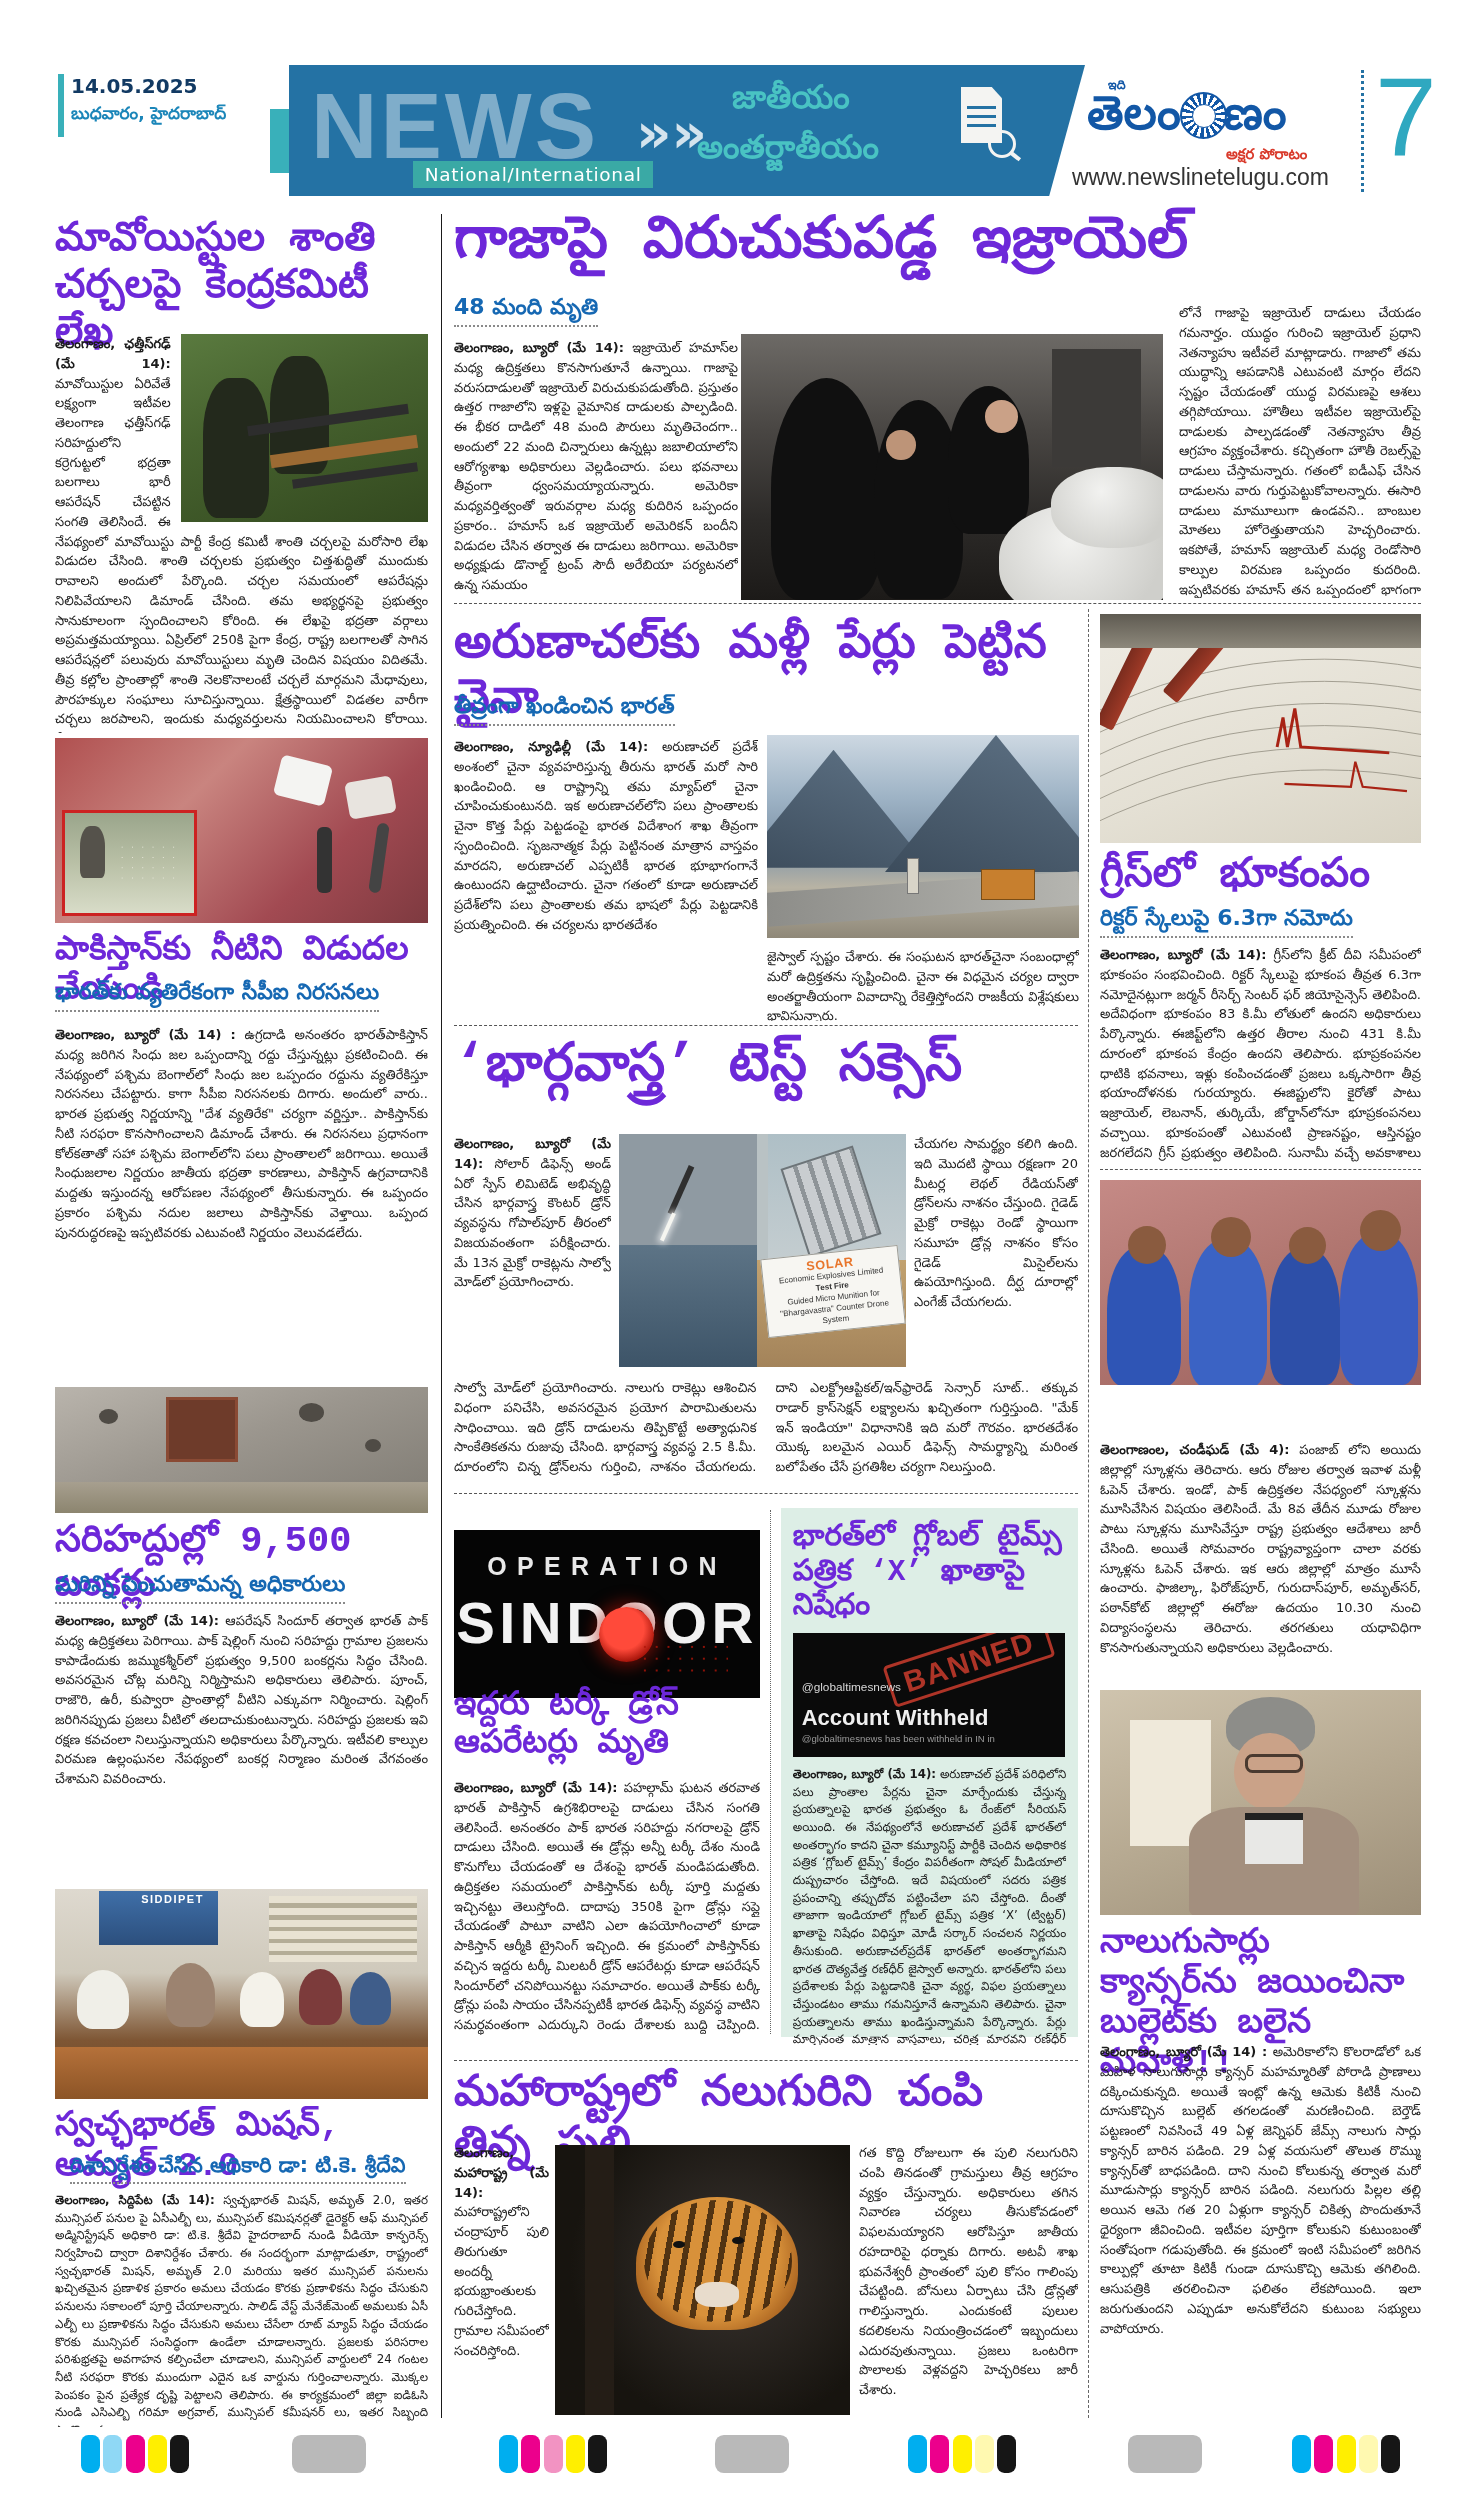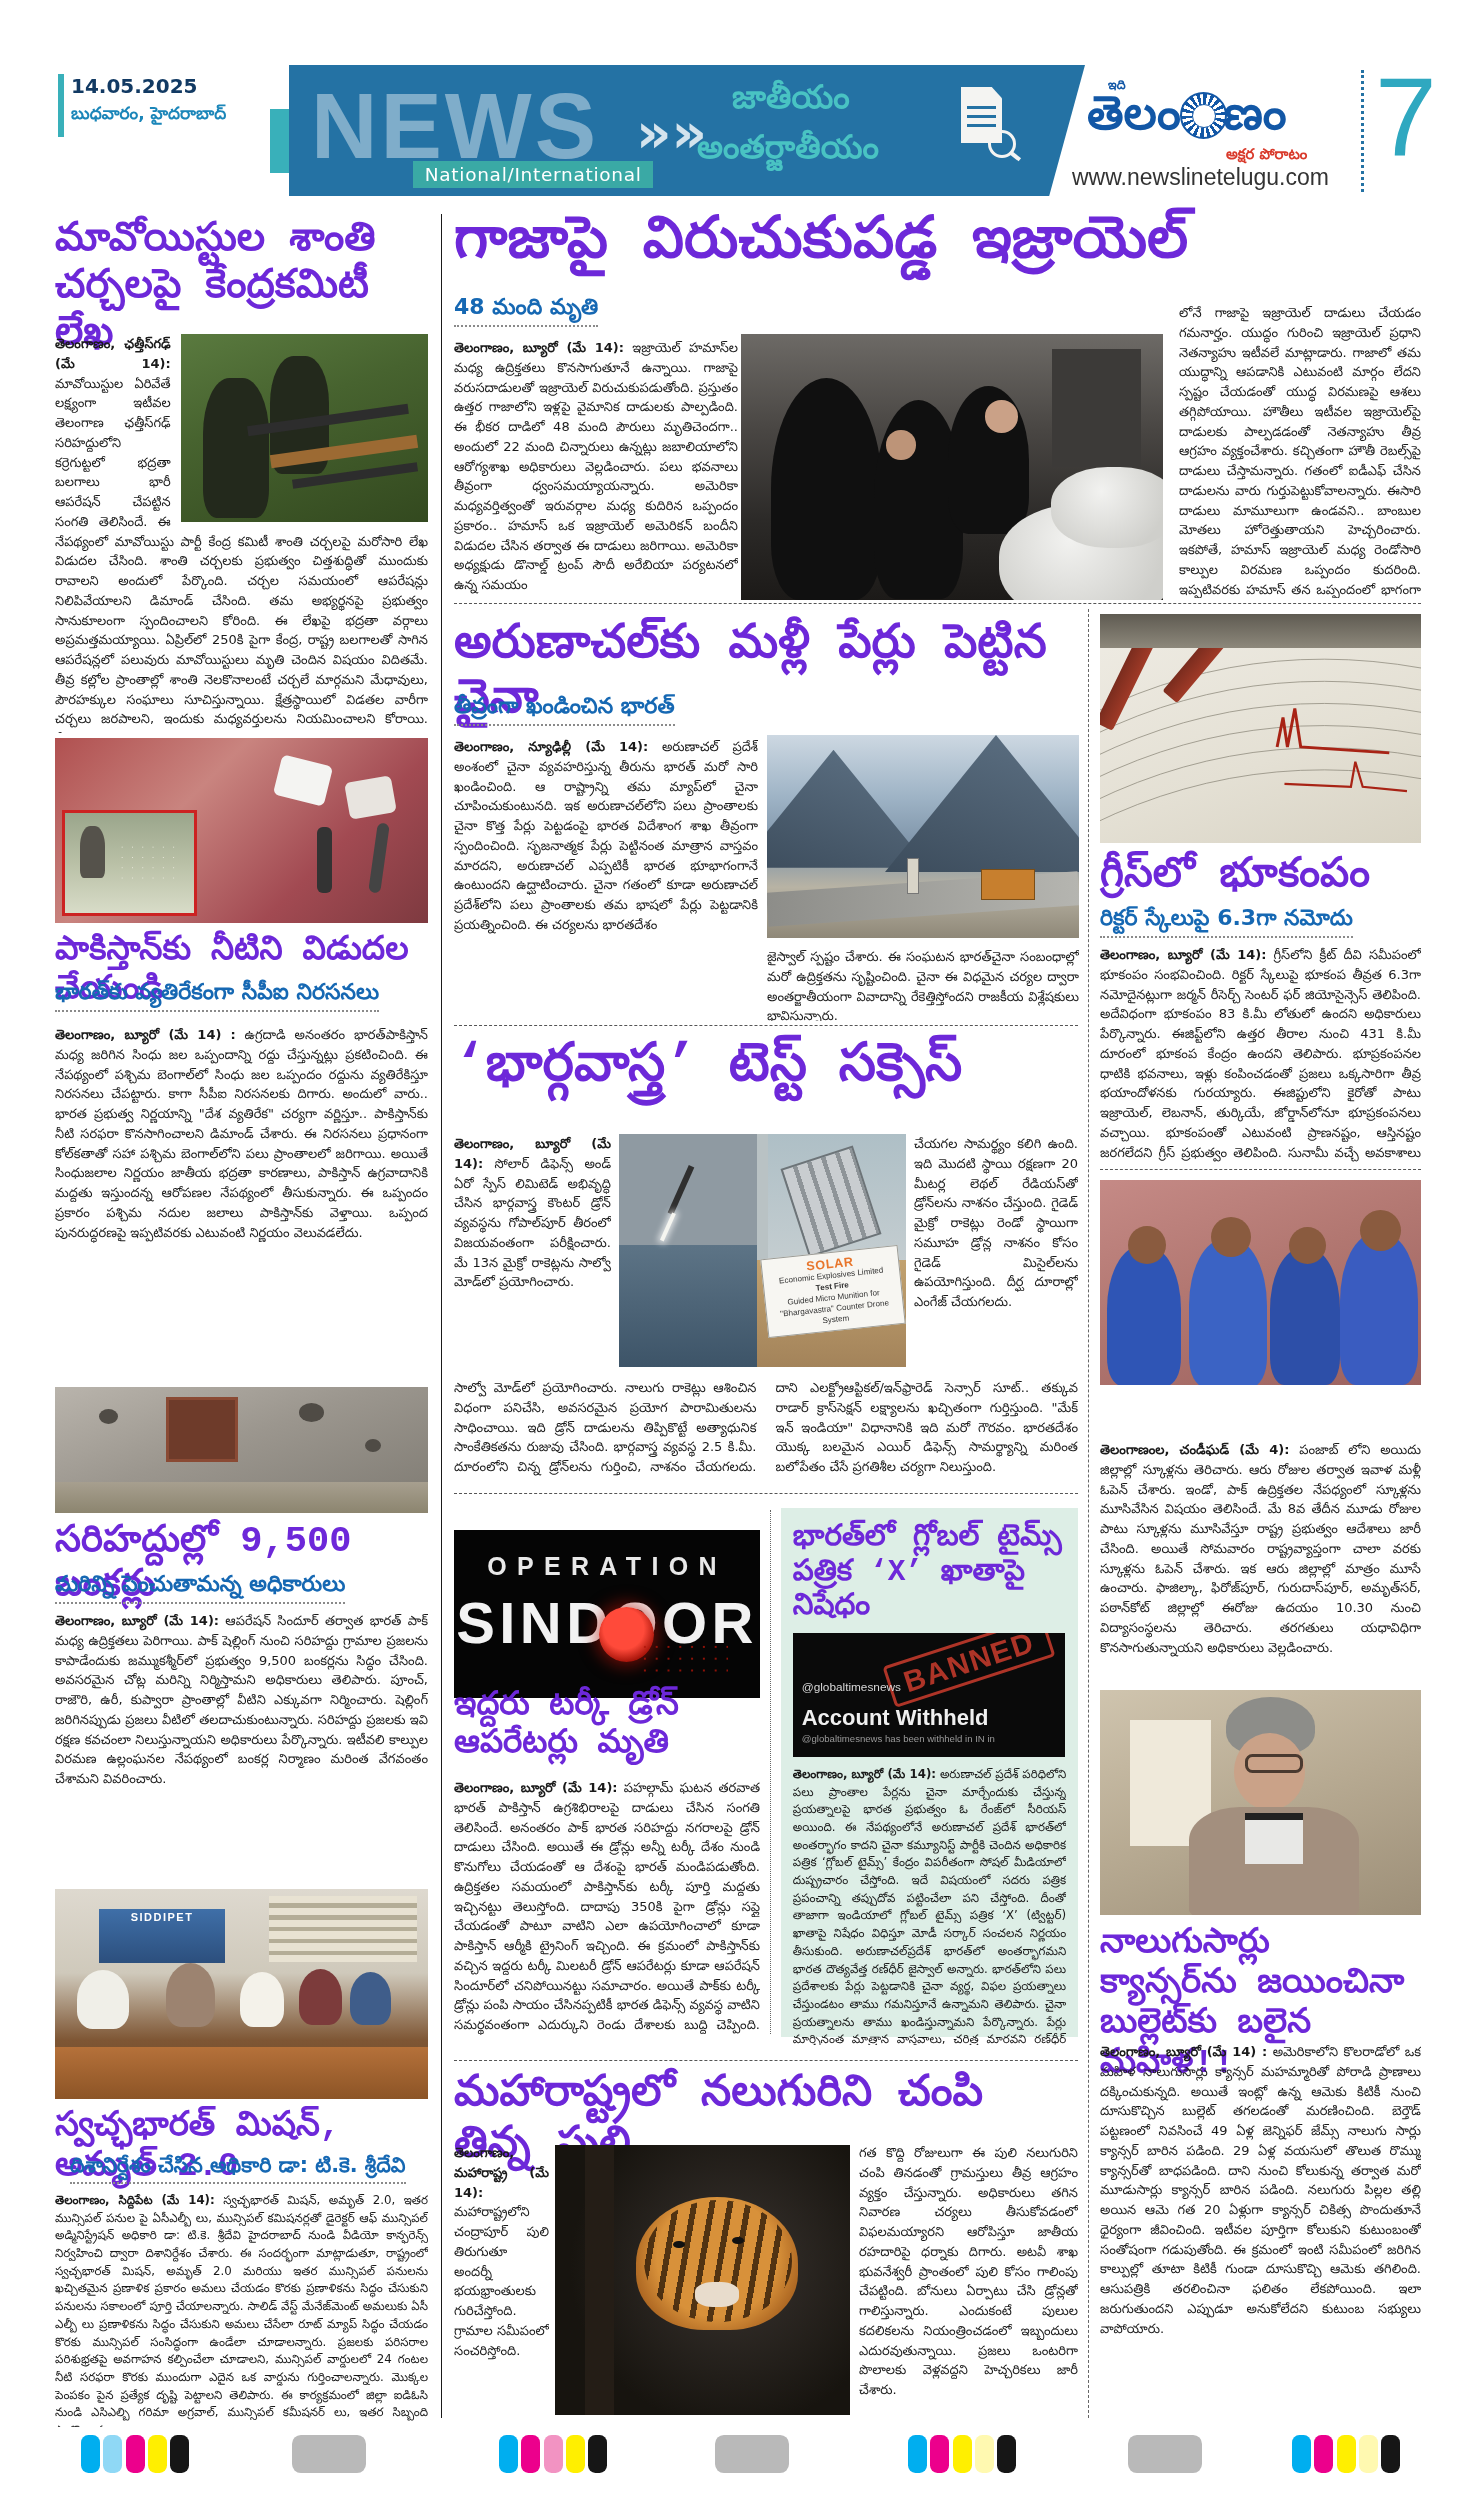--- a/index.html
+++ b/index.html
@@ -180,21 +180,21 @@
   <div class="abs" style="left:55px;top:1571px;">
     <span class="kicker">మరిన్ని పెంచుతామన్న అధికారులు</span>
   </div>
   <div class="abs body-txt" style="left:55px;top:1611px;width:373px;height:273px;">
     <span class="byline">తెలంగాణం, బ్యూరో (మే 14):</span>
     <span>ఆపరేషన్ సిందూర్ తర్వాత భారత్ పాక్ మధ్య ఉద్రిక్తతలు పెరిగాయి. పాక్ షెల్లింగ్ నుంచి సరిహద్దు గ్రామాల ప్రజలను కాపాడేందుకు జమ్ముకశ్మీర్‌లో ప్రభుత్వం 9,500 బంకర్లను సిద్ధం చేసింది. అవసరమైన చోట్ల మరిన్ని నిర్మిస్తామని అధికారులు తెలిపారు. పూంచ్, రాజౌరి, ఉరీ, కుప్వారా ప్రాంతాల్లో వీటిని ఎక్కువగా నిర్మించారు. షెల్లింగ్ జరిగినప్పుడు ప్రజలు వీటిలో తలదాచుకుంటున్నారు. సరిహద్దు ప్రజలకు ఇవి రక్షణ కవచంలా నిలుస్తున్నాయని అధికారులు పేర్కొన్నారు. ఇటీవలి కాల్పుల విరమణ ఉల్లంఘనల నేపథ్యంలో బంకర్ల నిర్మాణం మరింత వేగవంతం చేశామని వివరించారు.</span>
   </div>
 
   <div class="ph ph-meeting" style="left:55px;top:1889px;width:373px;height:210px;">
     <div class="blind" style="left:214px;top:7.4px;width:148px;height:66px;"></div>
-    <div class="banner-sid" style="left:44px;top:20px;width:126px;height:52px;">
+    <div class="banner-sid" style="left:44px;top:2px;width:91px;height:52px;padding-left:28px;">
       <span>SIDDIPET</span>
     </div>
     <div class="person" style="left:22px;top:81px;width:52px;height:59px;background:#f0efe8;"></div>
     <div class="person" style="left:111px;top:74px;width:49px;height:64px;background:#9c8370;"></div>
     <div class="person" style="left:185px;top:83px;width:44px;height:55px;background:#f4f2ea;"></div>
     <div class="person" style="left:244px;top:80px;width:43px;height:56px;background:#7c3b3b;"></div>
     <div class="person" style="left:295px;top:83px;width:41px;height:53px;background:#3f5d8a;"></div>
     <div style="position:absolute;left:0;bottom:0;width:100%;height:52px;background:linear-gradient(180deg,#b5713a,#8c5426);"></div>
   </div>
   <div class="abs headline" style="left:55px;top:2106px;width:373px;font-size:34px;">స్వచ్ఛభారత్ మిషన్, అమృత్ 2.0</div>

